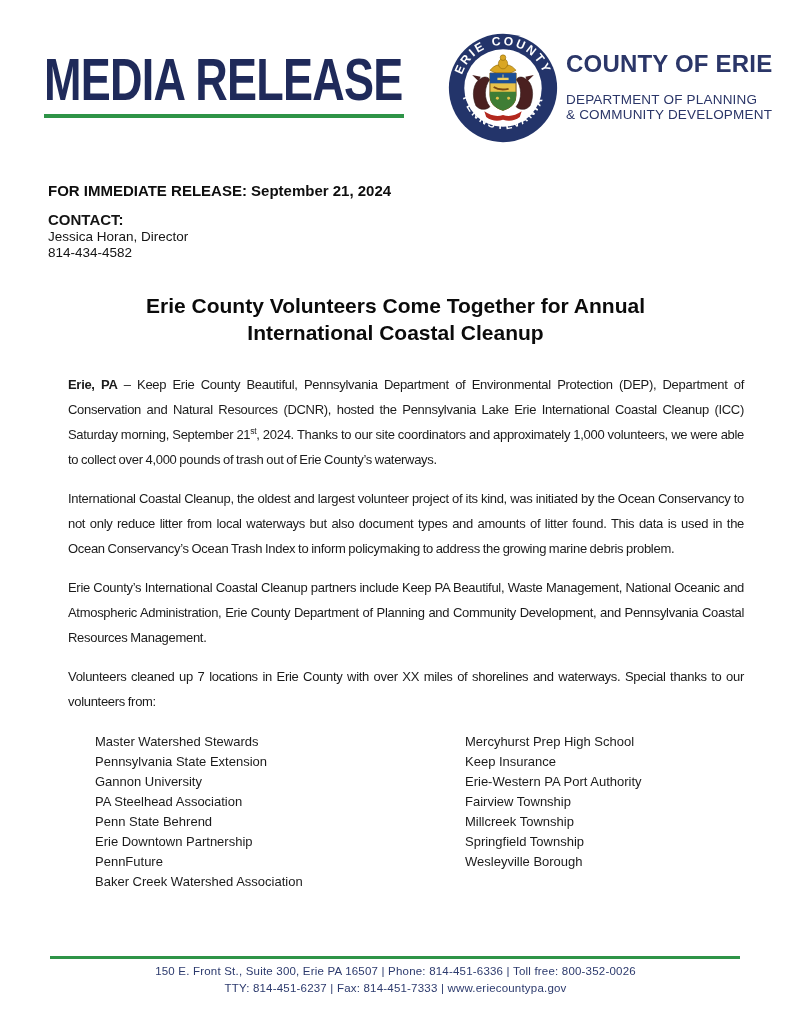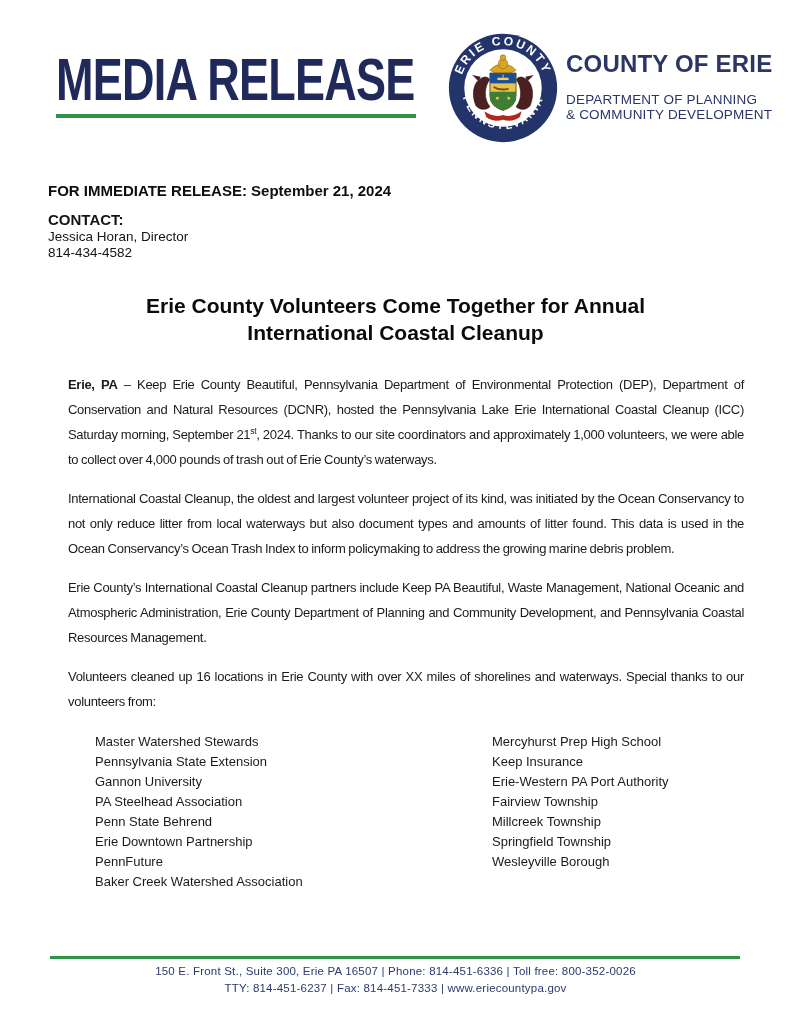--- a/index.html
+++ b/index.html
@@ -6,21 +6,21 @@
   .page{
     position:relative;
     width:791px;height:1024px;
     background:#ffffff;
     font-family:"Liberation Sans",sans-serif;
     color:#1c1c1c;
     overflow:hidden;
   }
 
   
-  .masthead-wrap{position:absolute;left:56px;top:50px;}
+  .masthead-wrap{position:absolute;left:44px;top:50px;}
   .masthead{
     font-size:60px;font-weight:bold;color:#1f2a5a;
     letter-spacing:-1px;line-height:1;white-space:nowrap;
     transform:scaleX(0.75);transform-origin:left top;
   }
   .masthead-rule{width:360px;height:4px;background:#2e9447;margin-top:4px;}
 
   .seal{position:absolute;left:447px;top:32px;}
   .seal-text{fill:#ffffff;font-weight:bold;letter-spacing:2.5px;font-family:"Liberation Sans",sans-serif;}
 
@@ -44,21 +44,21 @@
   
   .body-copy{
     position:absolute;left:68px;top:372px;width:676px;
     font-size:13px;line-height:25px;text-align:justify;
     letter-spacing:-0.3px;word-spacing:-0.5px;color:#1b1b1b;
   }
   .body-copy p{margin:0 0 14px 0;}
   .lead{font-weight:bold;}
   sup.ord{font-size:8.5px;vertical-align:super;line-height:0;}
 
-  .vol-row{display:flex;margin-top:18px;text-align:left;letter-spacing:0;word-spacing:0;gap:27px;}
+  .vol-row{display:flex;margin-top:18px;text-align:left;letter-spacing:0;word-spacing:0;}
   .vol-col-left{width:397px;}
   .vol-col-right{flex:1;}
   .vol-list{list-style:none;margin:0;padding:0 0 0 27px;font-size:13px;line-height:20px;}
   .vol-col-right .vol-list{padding-left:0;}
 
   
   .footer-rule{position:absolute;left:50px;top:956px;width:690px;height:3px;background:#2e9447;}
   .footer-text{
     position:absolute;left:0;right:0;top:963px;text-align:center;
     color:#2c3a6d;font-size:11.5px;line-height:17px;letter-spacing:0.2px;
@@ -129,21 +129,21 @@
 
   <div class="title">
     <div>Erie County Volunteers Come Together for Annual</div>
     <div>International Coastal Cleanup</div>
   </div>
 
   <div class="body-copy">
     <p><span class="lead">Erie, PA</span><span> – Keep Erie County Beautiful, Pennsylvania Department of Environmental Protection (DEP), Department of Conservation and Natural Resources (DCNR), hosted the Pennsylvania Lake Erie International Coastal Cleanup (ICC) Saturday morning, September 21</span><sup class="ord">st</sup><span>, 2024.  Thanks to our site coordinators and approximately 1,000 volunteers, we were able to collect over 4,000 pounds of trash out of Erie County’s waterways.</span></p>
     <p>International Coastal Cleanup, the oldest and largest volunteer project of its kind, was initiated by the Ocean Conservancy to not only reduce litter from local waterways but also document types and amounts of litter found. This data is used in the Ocean Conservancy’s Ocean Trash Index to inform policymaking to address the growing marine debris problem.</p>
     <p>Erie County’s International Coastal Cleanup partners include Keep PA Beautiful, Waste Management, National Oceanic and Atmospheric Administration, Erie County Department of Planning and Community Development, and Pennsylvania Coastal Resources Management.</p>
-    <p>Volunteers cleaned up 16 locations in Erie County with over XX miles of shorelines and waterways. Special thanks to our volunteers from:</p>
+    <p>Volunteers cleaned up 7 locations in Erie County with over XX miles of shorelines and waterways. Special thanks to our volunteers from:</p>
 
     <div class="vol-row">
       <div class="vol-col-left">
         <ul class="vol-list">
           <li>Master Watershed Stewards</li>
           <li>Pennsylvania State Extension</li>
           <li>Gannon University</li>
           <li>PA Steelhead Association</li>
           <li>Penn State Behrend</li>
           <li>Erie Downtown Partnership</li>

